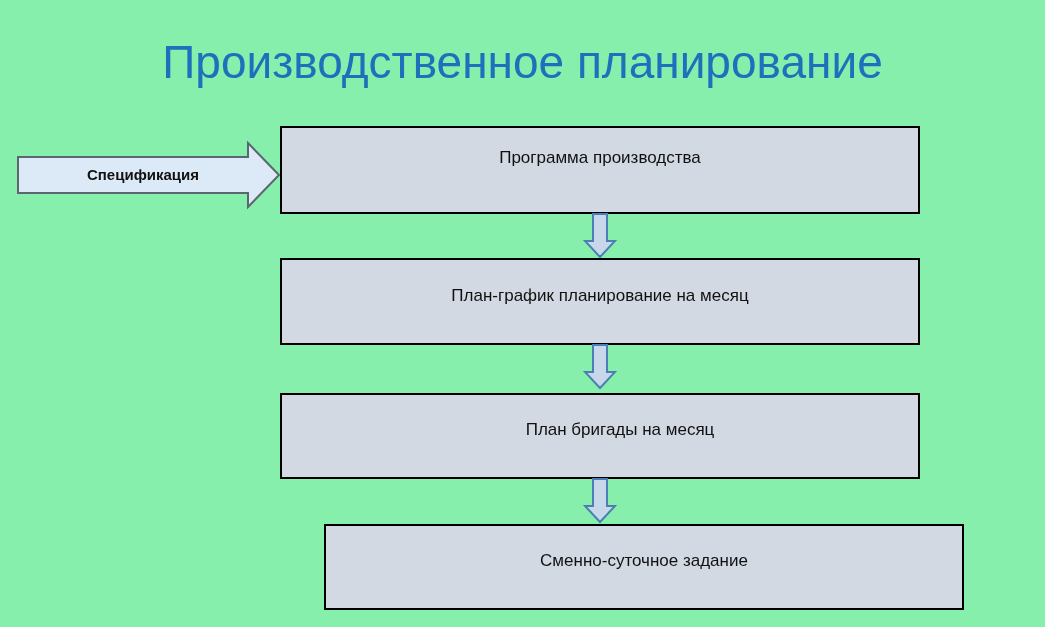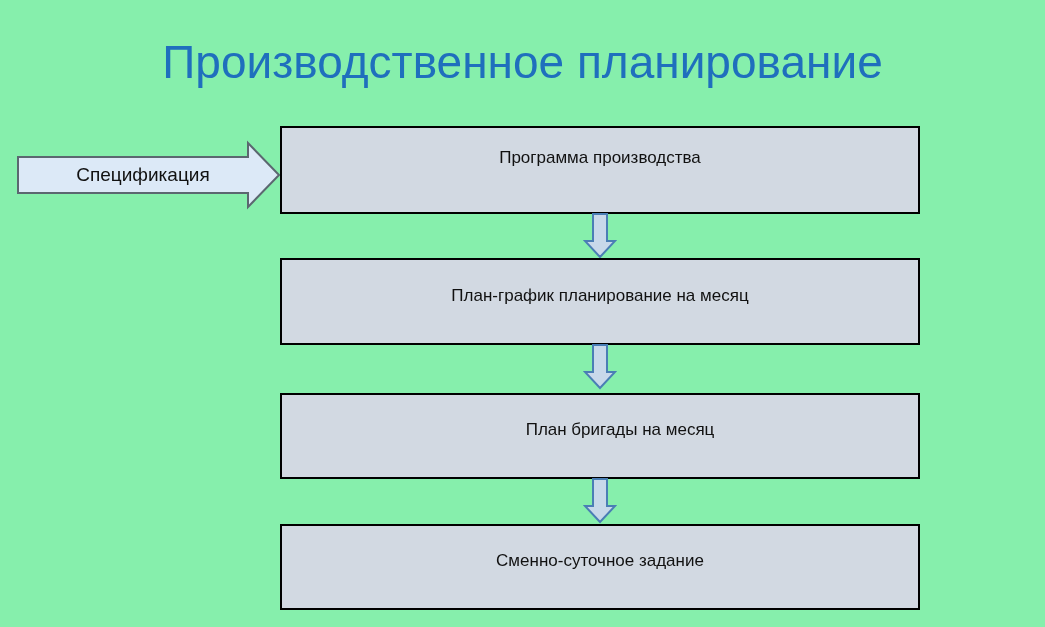--- a/index.html
+++ b/index.html
@@ -52,21 +52,21 @@
     line-height: 22px;
     color: #111111;
     text-align: center;
     white-space: nowrap;
     position: relative;
     top: -12px;
   }
   #box-1 { top: 126px; height: 88px; }
   #box-2 { top: 258px; height: 87px; }
   #box-3 { top: 393px; height: 86px; padding-left: 40px; }
-  #box-4 { top: 524px; height: 86px; }
+  #box-4 { top: 524px; height: 86px; margin-left: 44px; }
 
   #box-2 .box-label,
   #box-3 .box-label,
   #box-4 .box-label { top: -6px; }
 
   
   .down-arrow {
     position: absolute;
     left: 583px;
     width: 34px;
@@ -89,26 +89,27 @@
   #spec-arrow svg { display: block; width: 266px; height: 70px; }
   #spec-arrow .spec-label {
     position: absolute;
     left: 0;
     top: 0;
     width: 232px;
     height: 70px;
     display: flex;
     align-items: center;
     justify-content: center;
-    font-size: 19px;
+    font-size: 15px;
     line-height: 20px;
     color: #111111;
     white-space: nowrap;
     padding-left: 22px;
     box-sizing: border-box;
+    font-weight: bold;
   }
 </style>
 </head>
 <body>
 
 <div id="slide">
 
   <div id="slide-title">Производственное планирование</div>
 
   <div id="spec-arrow">

